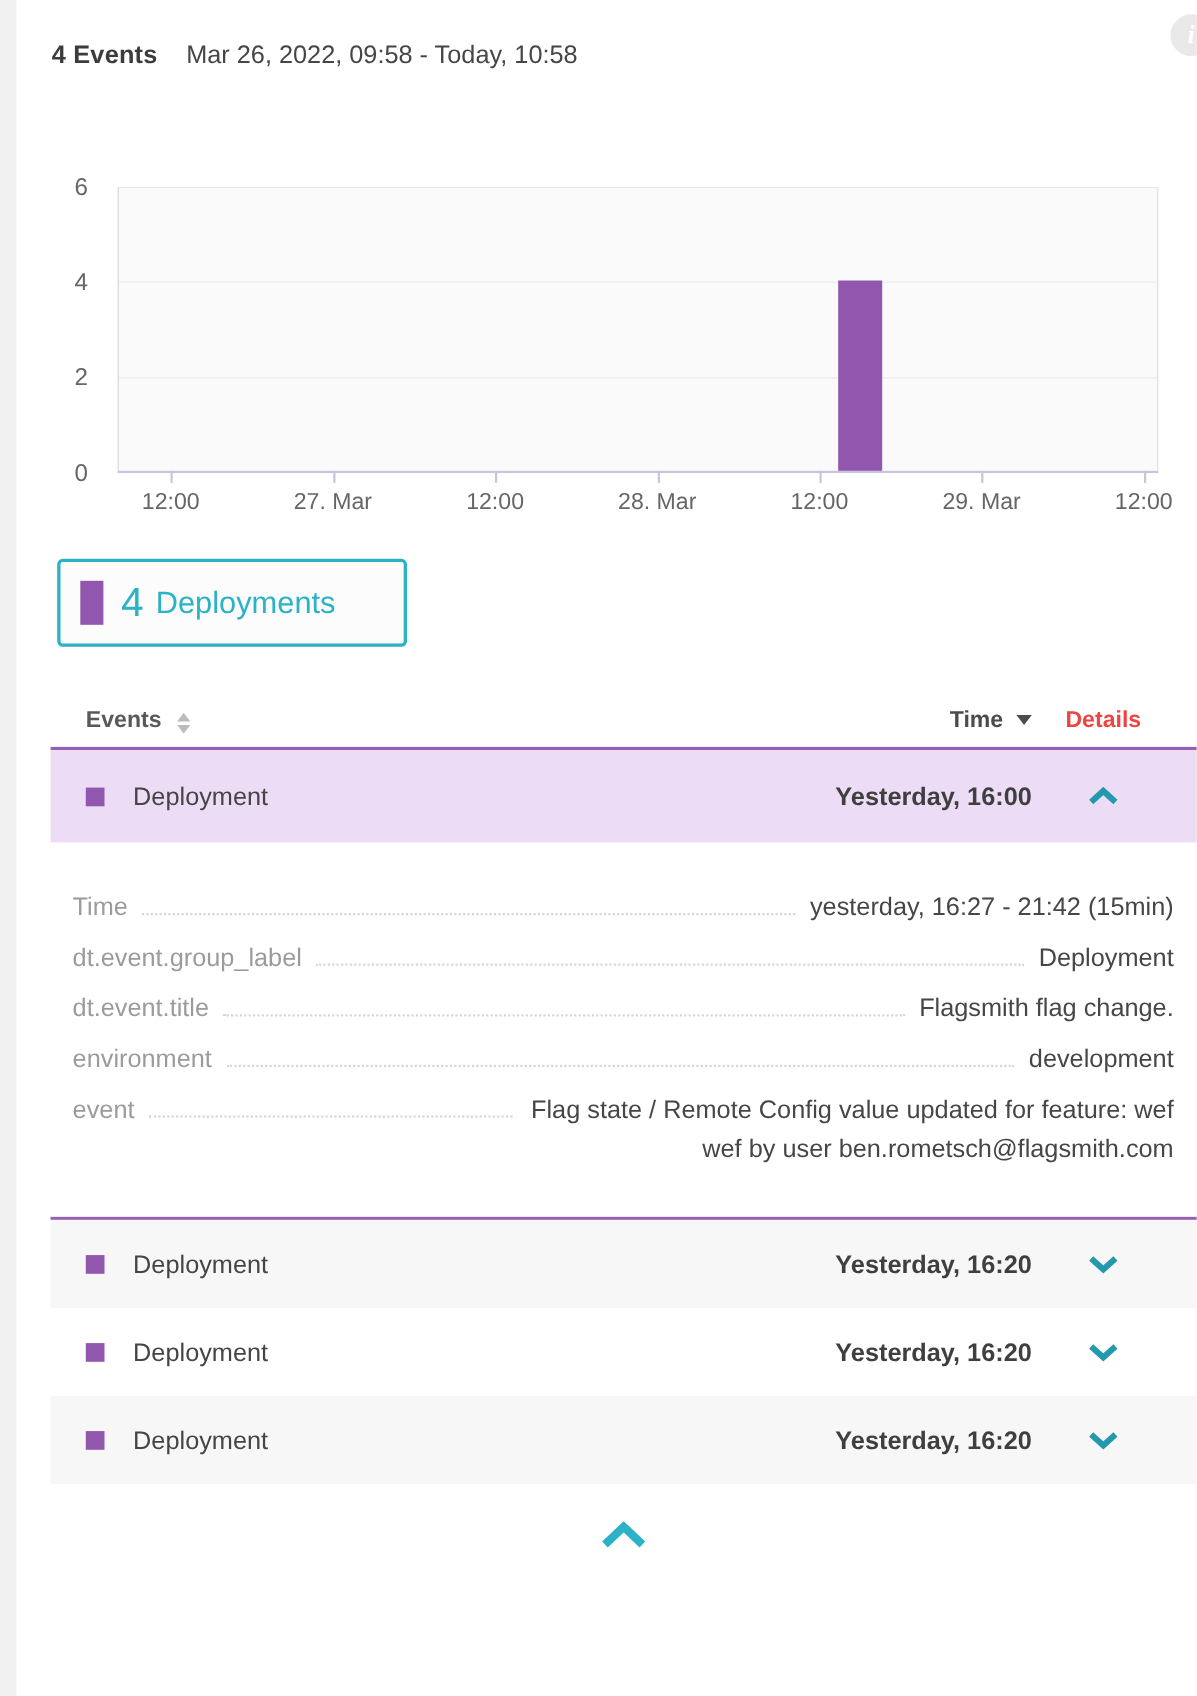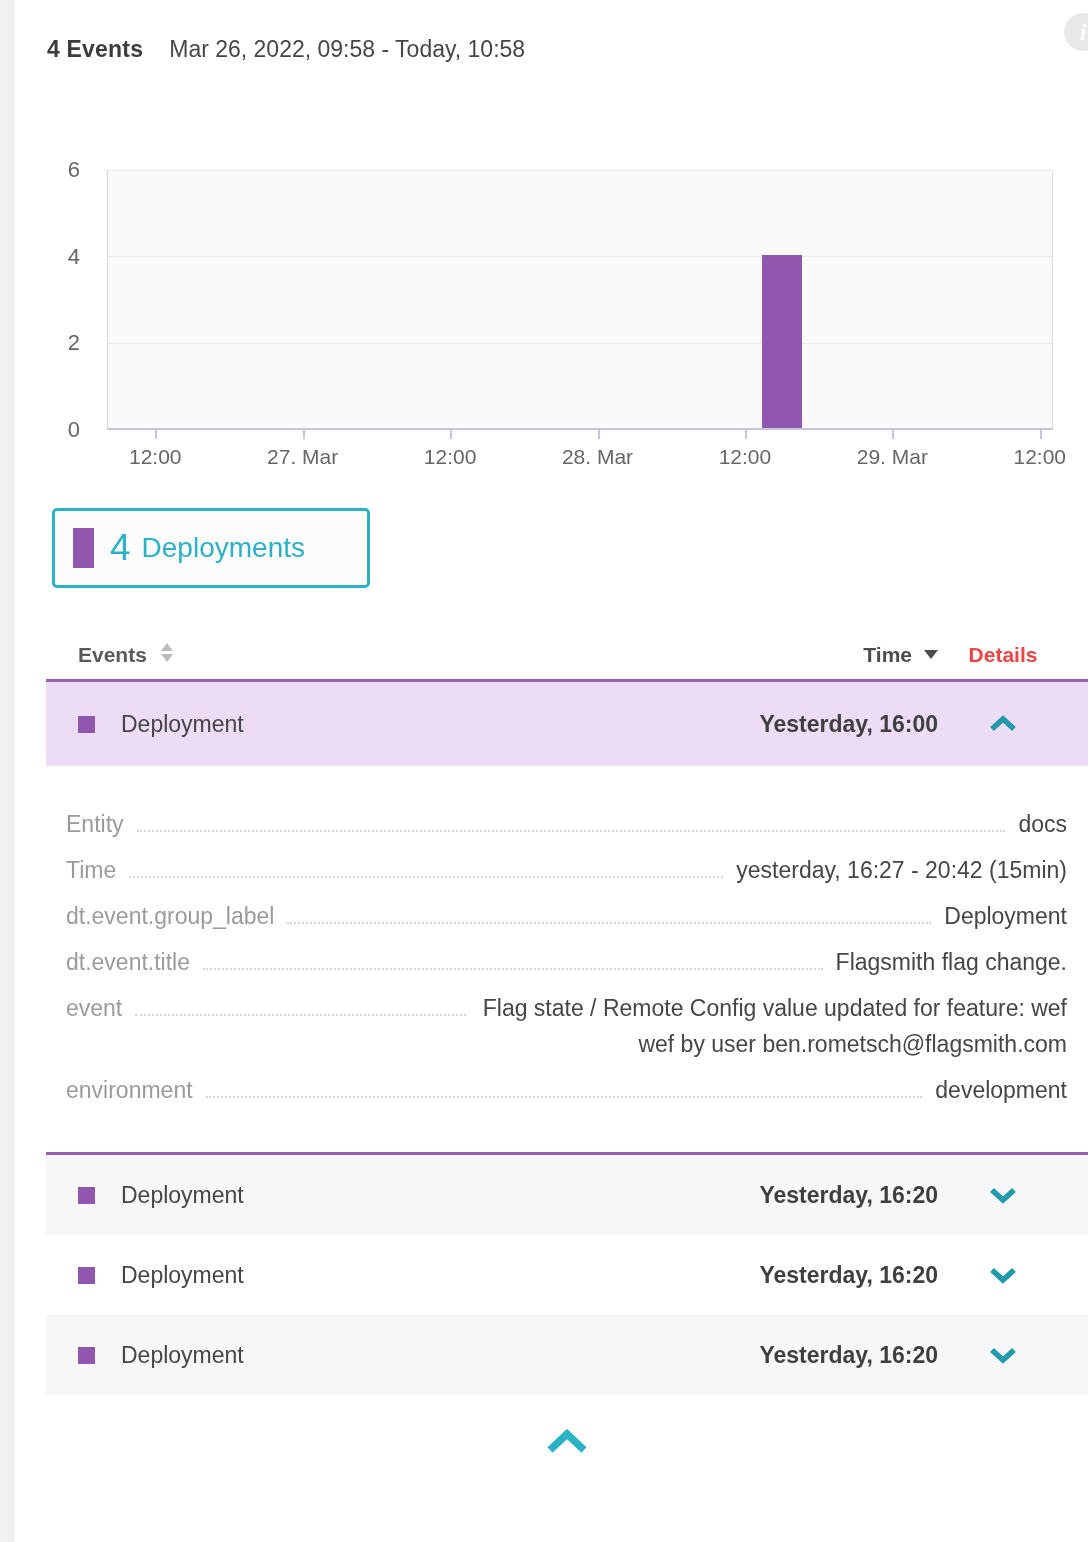--- a/index.html
+++ b/index.html
@@ -59,21 +59,21 @@
     display:flex;align-items:center;padding:0 18px;cursor:pointer;
   }
   .legend-swatch{width:21px;height:40px;background:var(--purple);flex:0 0 auto;}
   .legend-count{font-size:37px;color:var(--teal);margin-left:16px;}
   .legend-label{font-size:28px;color:var(--teal);margin-left:11px;}
 
   
   .events-table{position:absolute;left:46px;top:630px;width:1042px;}
   .thead{display:flex;align-items:center;height:49px;padding:0 20px 0 32px;}
   .th{font-weight:700;font-size:21px;color:#595959;}
-  .th-events{flex:1;display:flex;align-items:flex-start;}
+  .th-events{flex:1;display:flex;align-items:flex-end;}
   .th-time{display:flex;align-items:center;color:#4c4c4c;}
   .th-details{width:130px;text-align:center;color:#ef4444;}
   .sort-icon{display:inline-flex;flex-direction:column;gap:3px;margin-left:14px;}
   .tri-up{width:0;height:0;border-left:6px solid transparent;border-right:6px solid transparent;border-bottom:8px solid #bcbcbc;}
   .tri-down{width:0;height:0;border-left:6px solid transparent;border-right:6px solid transparent;border-top:8px solid #bcbcbc;}
   .tri-time{width:0;height:0;border-left:7px solid transparent;border-right:7px solid transparent;border-top:9px solid #4c4c4c;margin-left:12px;}
 
   .expanded-group{border-top:3px solid var(--purple-border);border-bottom:3px solid var(--purple-border);}
   .row{display:flex;align-items:center;padding:0 20px 0 32px;cursor:pointer;}
   .row-expanded-head{height:84px;background:var(--lavender);}
@@ -168,48 +168,43 @@
       <div class="row-time">Yesterday, 16:00</div>
       <div class="row-details">
         <svg class="chev" width="30" height="18" viewBox="0 0 30 18">
             <polyline points="4,14 15,4 26,14" fill="none" stroke="currentColor" stroke-width="5.5"></polyline>
           </svg>
       </div>
     </div>
 
     <div class="detail-panel">
       <div class="detail-row">
-        <span class="detail-label">Entity</span>
-        <span class="detail-leader"></span>
-        <span class="detail-value">docs</span>
-      </div>
-      <div class="detail-row">
         <span class="detail-label">Time</span>
         <span class="detail-leader"></span>
-        <span class="detail-value">yesterday, 16:27 - 20:42 (15min)</span>
+        <span class="detail-value">yesterday, 16:27 - 21:42 (15min)</span>
       </div>
       <div class="detail-row">
         <span class="detail-label">dt.event.group_label</span>
         <span class="detail-leader"></span>
         <span class="detail-value">Deployment</span>
       </div>
       <div class="detail-row">
         <span class="detail-label">dt.event.title</span>
         <span class="detail-leader"></span>
         <span class="detail-value">Flagsmith flag change.</span>
       </div>
       <div class="detail-row">
+        <span class="detail-label">environment</span>
+        <span class="detail-leader"></span>
+        <span class="detail-value">development</span>
+      </div>
+      <div class="detail-row">
         <span class="detail-label">event</span>
         <span class="detail-leader"></span>
         <span class="detail-value">Flag state / Remote Config value updated for feature: wefwef by user ben.rometsch@flagsmith.com</span>
-      </div>
-      <div class="detail-row">
-        <span class="detail-label">environment</span>
-        <span class="detail-leader"></span>
-        <span class="detail-value">development</span>
       </div>
     </div>
   </div>
 
   <div class="row row-collapsed row-alt">
     <div class="row-main">
       <span class="marker" style="background: rgb(145, 86, 174);"></span>
       <span class="row-type">Deployment</span>
     </div>
     <div class="row-time">Yesterday, 16:20</div>

